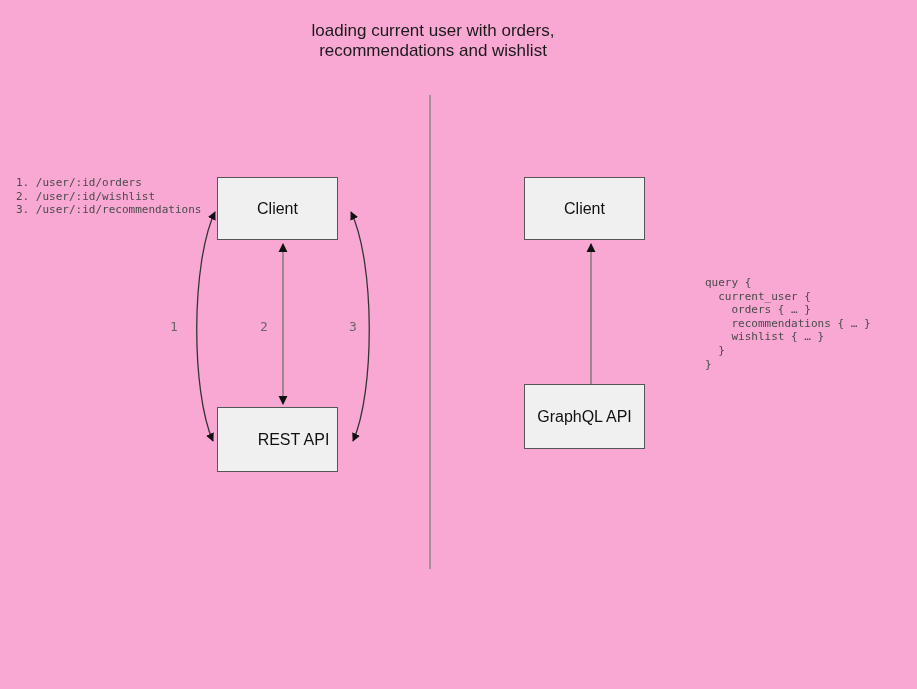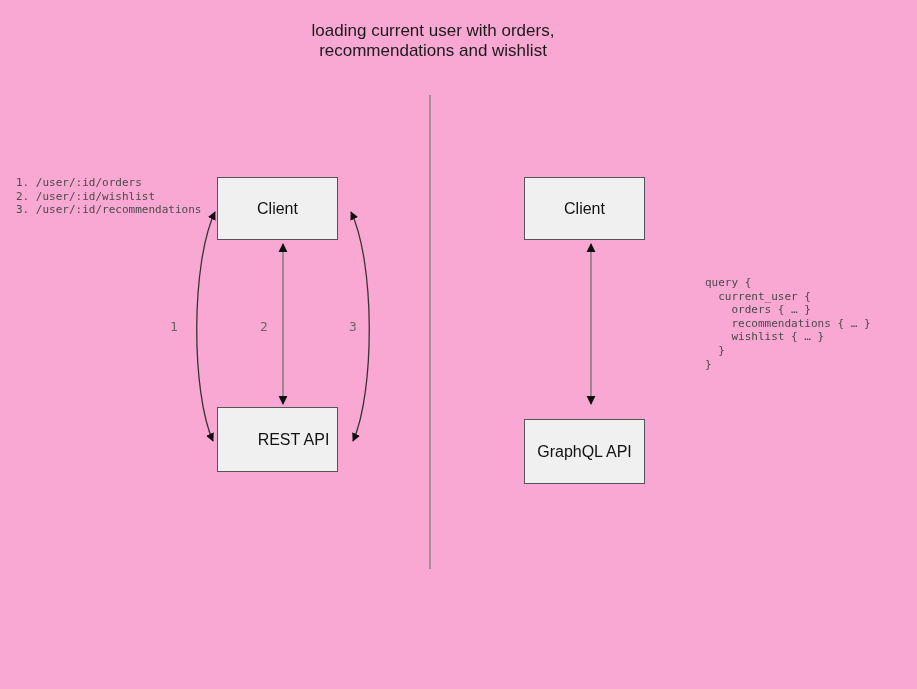--- a/index.html
+++ b/index.html
@@ -37,21 +37,21 @@
     box-sizing: border-box;
     display: flex;
     align-items: center;
     justify-content: center;
     font-size: 16px;
     color: #111111;
   }
   .node-rest-client   { left: 217px; top: 177px; }
   .node-rest-api      { left: 217px; top: 407px; height: 65px; padding-left: 32px; }
   .node-gql-client    { left: 524px; top: 177px; }
-  .node-gql-api       { left: 524px; top: 419px; height: 65px; }
+  .node-gql-api       { left: 524px; top: 384px; height: 65px; }
   .mono-block {
     position: absolute;
     font-family: "DejaVu Sans Mono", "Liberation Mono", monospace;
     font-size: 11px;
     line-height: 13.6px;
     color: #4a4a4a;
     white-space: pre;
   }
   .endpoints { left: 16px; top: 176px; }
   .query-code { left: 663px; top: 276px; margin-left: 42px; }

